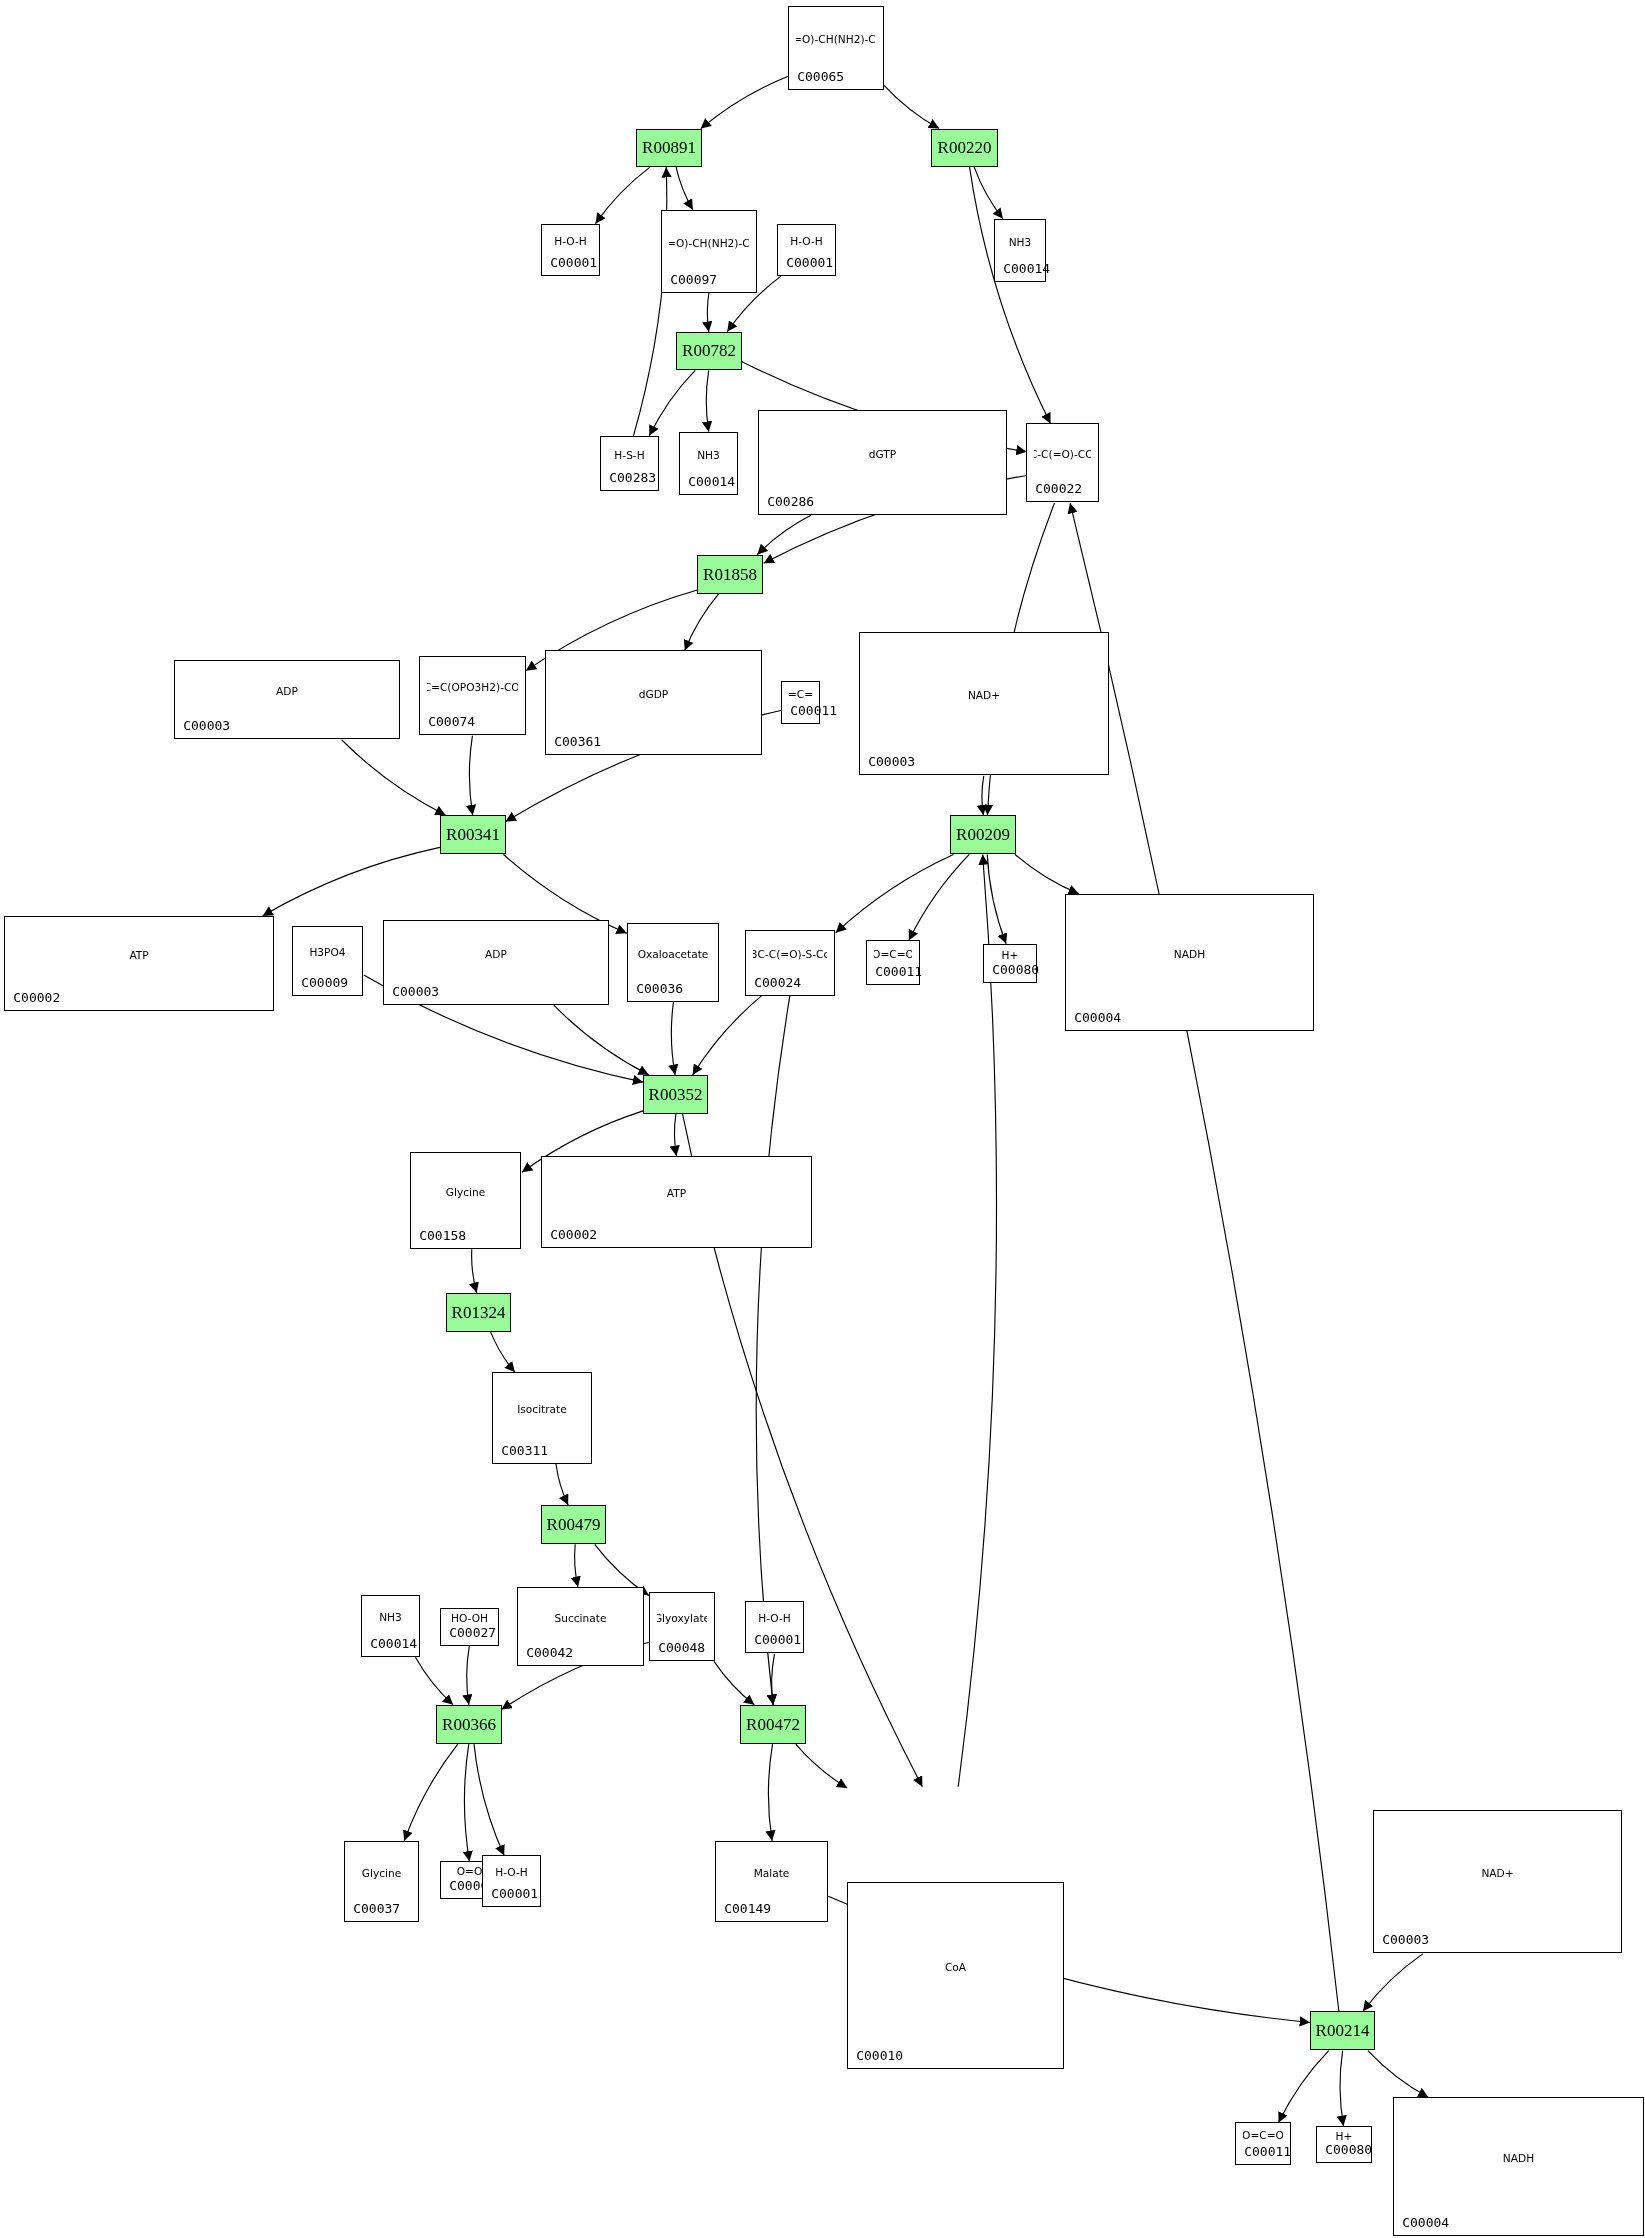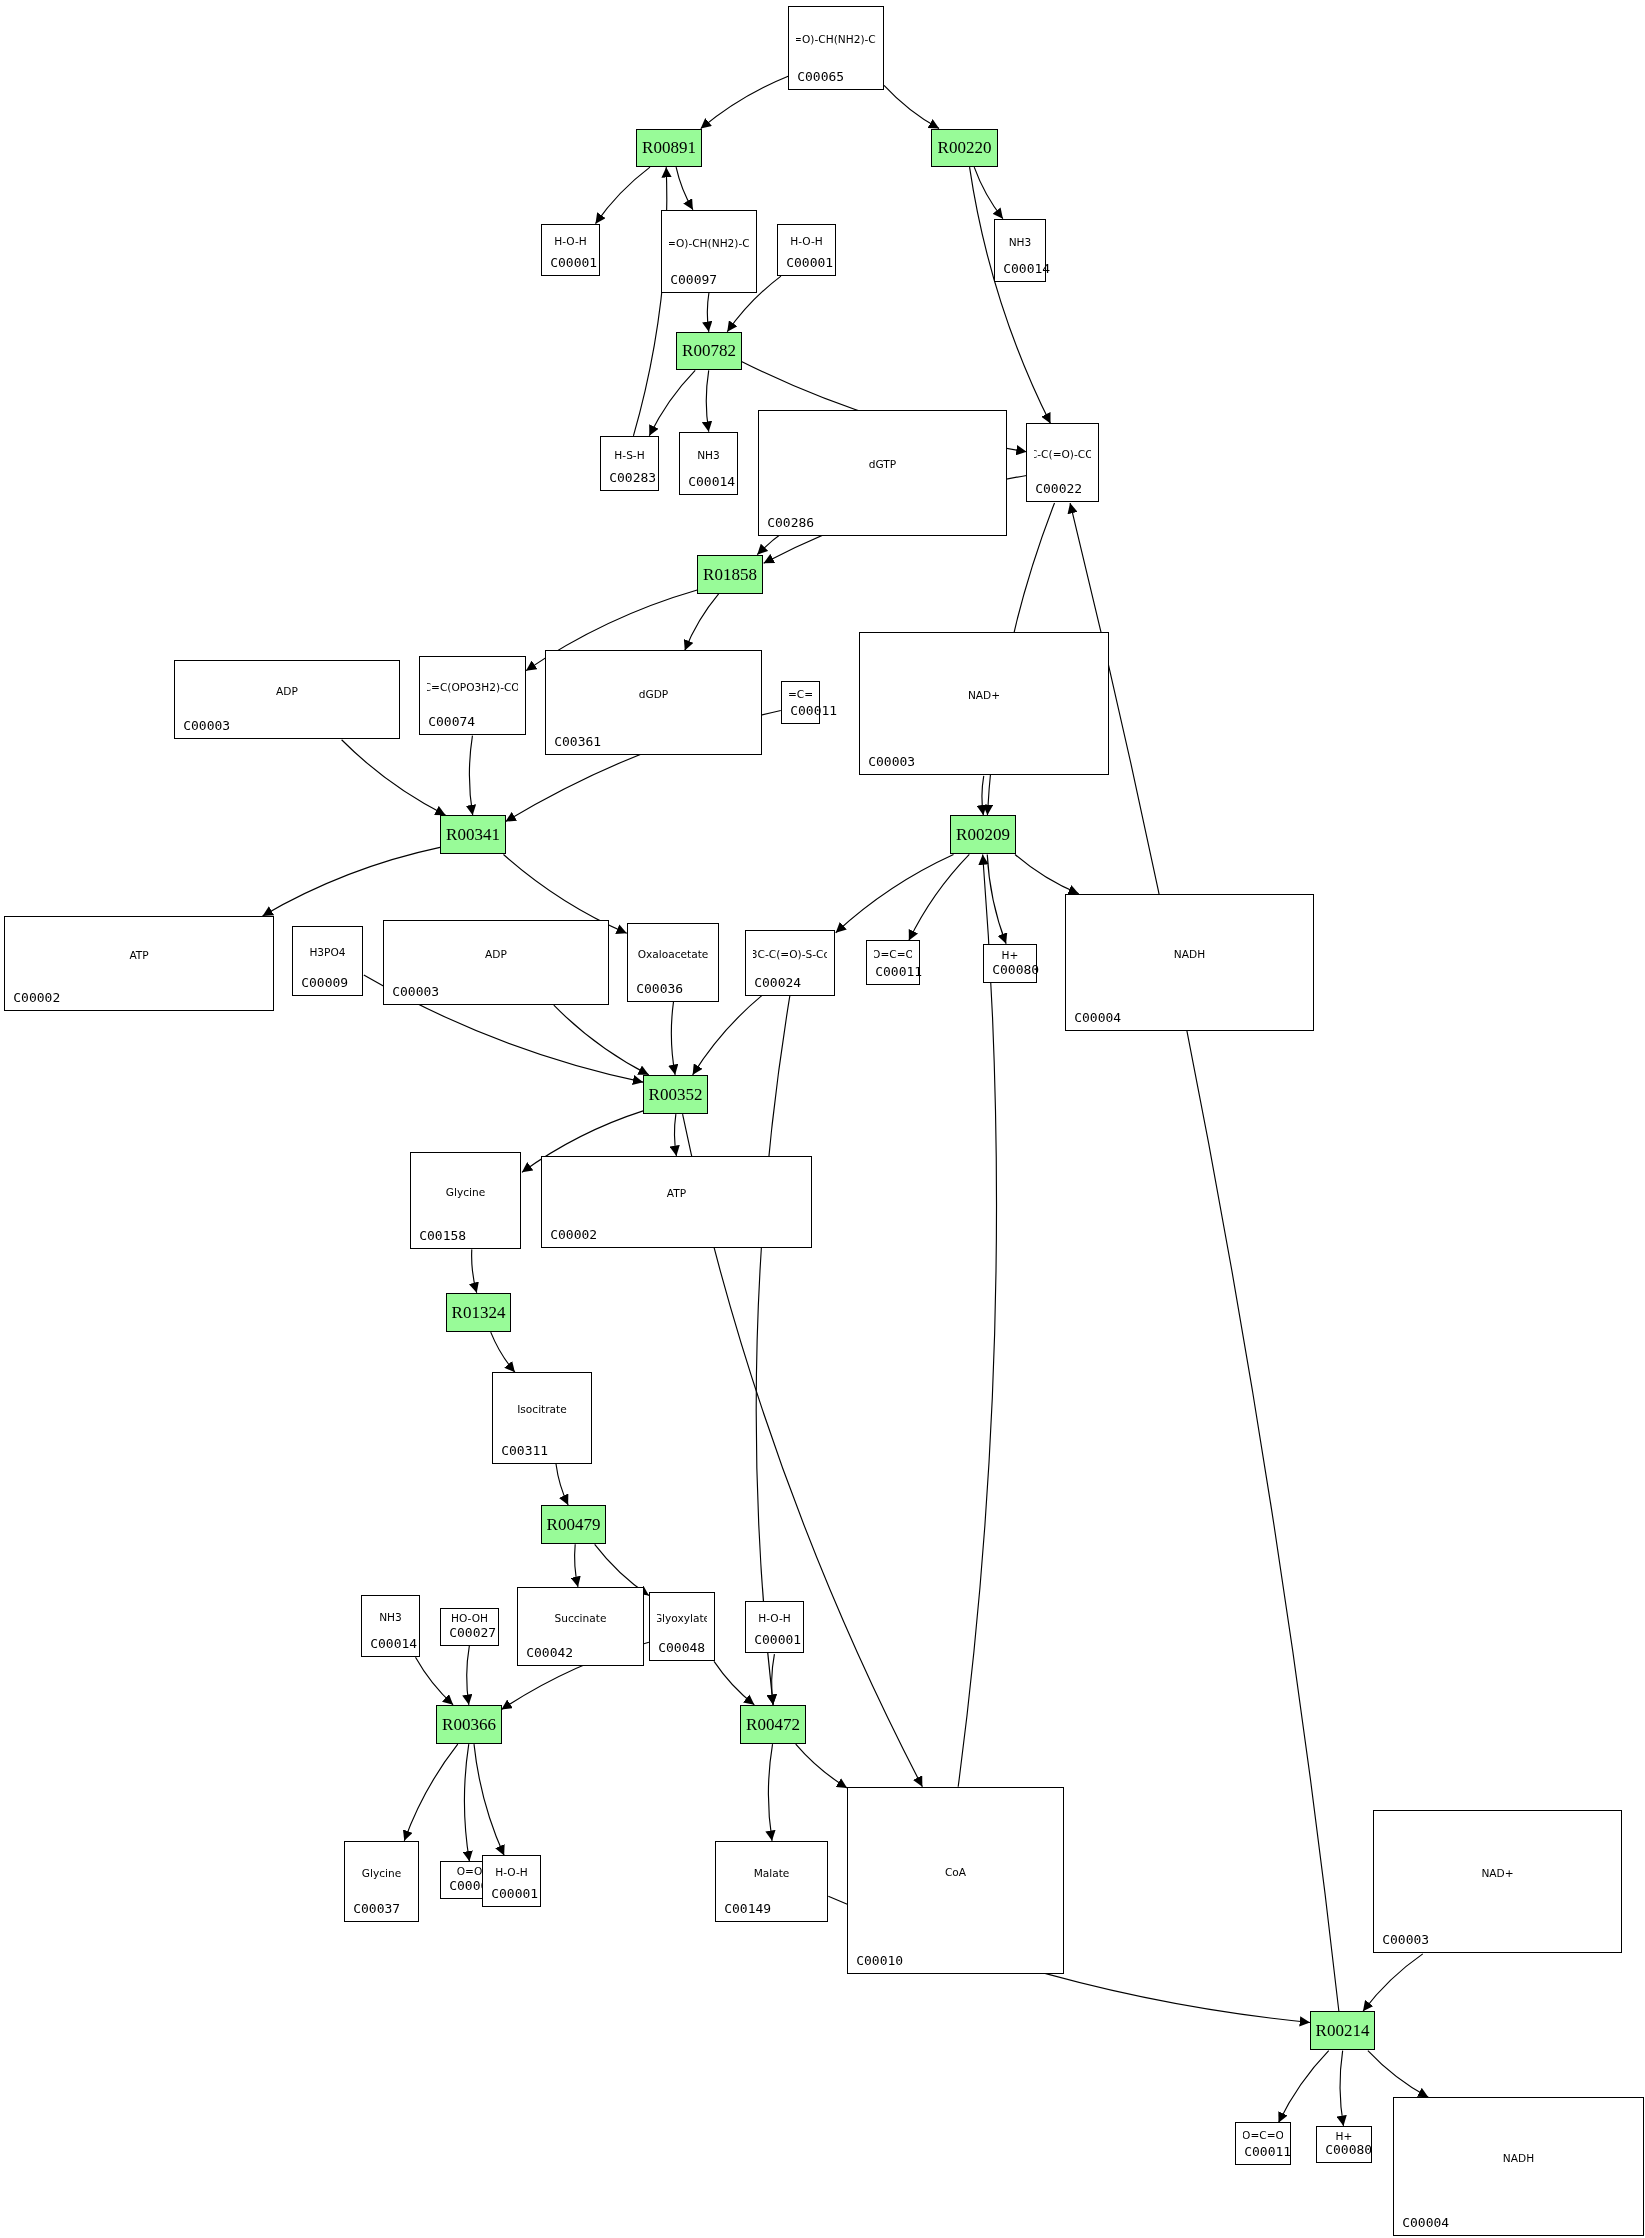--- a/index.html
+++ b/index.html
@@ -137,21 +137,21 @@
       <div class="cid">C00014</div>
     </div>
     <div class="node cpd" style="left: 600px; top: 436px; width: 59px; height: 55px;">
       <div class="struct">H-S-H</div>
       <div class="cid">C00283</div>
     </div>
     <div class="node cpd" style="left: 679px; top: 432px; width: 59px; height: 63px;">
       <div class="struct">NH3</div>
       <div class="cid">C00014</div>
     </div>
-    <div class="node cpd" style="left: 758px; top: 410px; width: 249px; height: 126px;">
+    <div class="node cpd" style="left: 758px; top: 410px; width: 249px; height: 105px;">
       <div class="struct">dGTP</div>
       <div class="cid">C00286</div>
     </div>
     <div class="node cpd" style="left: 1026px; top: 423px; width: 73px; height: 79px;">
       <div class="struct">H3C-C(=O)-COOH</div>
       <div class="cid">C00022</div>
     </div>
     <div class="node cpd" style="left: 174px; top: 660px; width: 226px; height: 79px;">
       <div class="struct">ADP</div>
       <div class="cid">C00003</div>
@@ -245,21 +245,21 @@
       <div class="cid">C00007</div>
     </div>
     <div class="node cpd" style="left: 482px; top: 1855px; width: 59px; height: 52px;">
       <div class="struct">H-O-H</div>
       <div class="cid">C00001</div>
     </div>
     <div class="node cpd" style="left: 715px; top: 1841px; width: 113px; height: 81px;">
       <div class="struct">Malate</div>
       <div class="cid">C00149</div>
     </div>
-    <div class="node cpd" style="left: 847px; top: 1787px; width: 217px; height: 187px;">
+    <div class="node cpd" style="left: 847px; top: 1882px; width: 217px; height: 187px;">
       <div class="struct">CoA</div>
       <div class="cid">C00010</div>
     </div>
     <div class="node cpd" style="left: 1373px; top: 1810px; width: 249px; height: 143px;">
       <div class="struct">NAD+</div>
       <div class="cid">C00003</div>
     </div>
     <div class="node cpd" style="left: 1235px; top: 2122px; width: 56px; height: 43px;">
       <div class="struct">O=C=O</div>
       <div class="cid">C00011</div>

